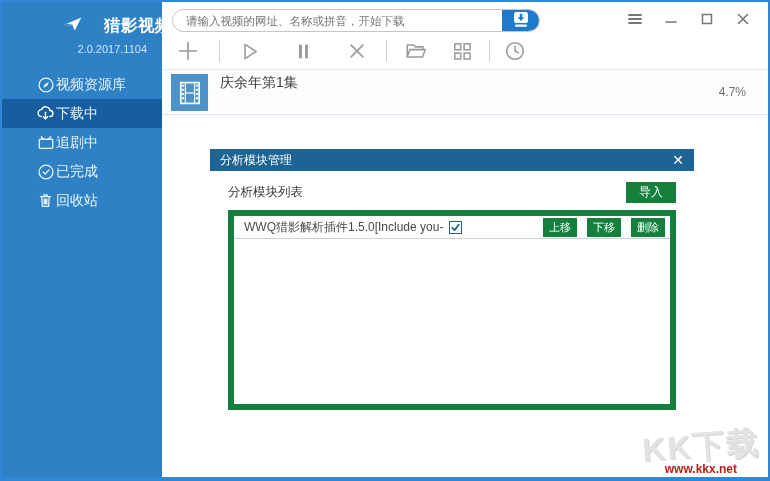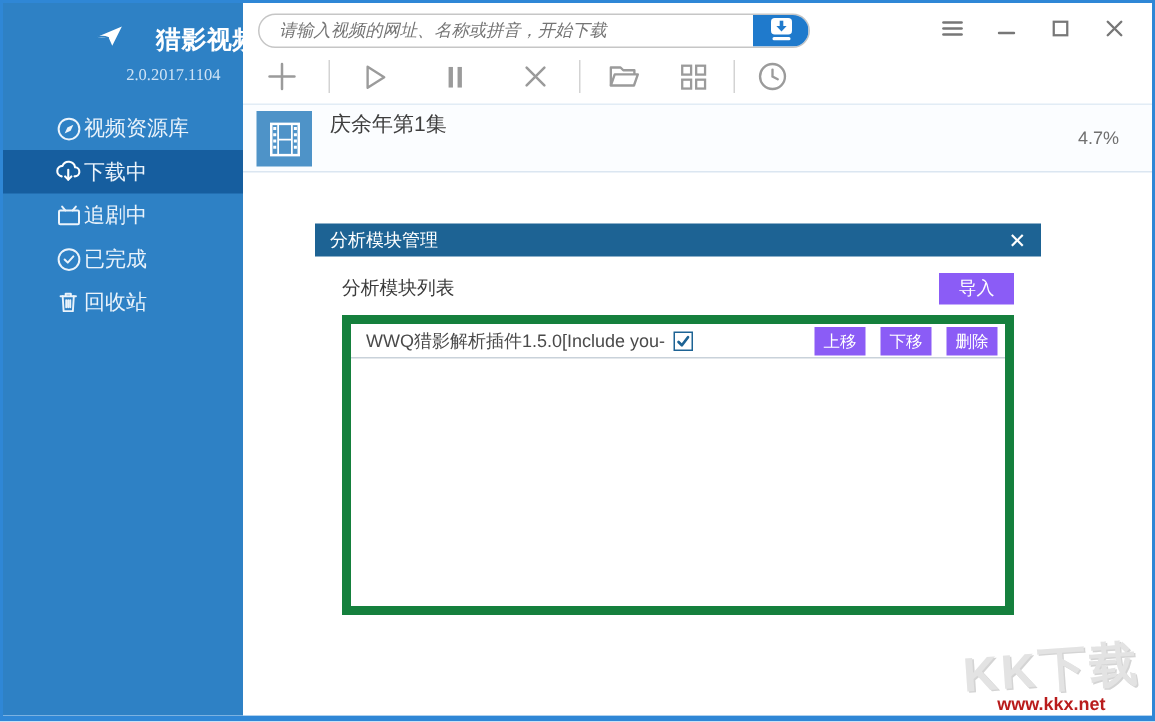--- a/index.html
+++ b/index.html
@@ -4,33 +4,33 @@
 <style>
   * { margin:0; padding:0; box-sizing:border-box; }
   body { background:#fff; font-family:"Liberation Sans","DejaVu Sans",sans-serif; }
   .window { position:relative; width:770px; height:481px; background:#fff;
             border:2px solid #2F87D6; border-bottom-width:4px; overflow:hidden; }
 
   
   .sidebar { position:absolute; left:0; top:0; bottom:0; width:160px; background:#2E81C5; }
   .brand { display:flex; align-items:center; gap:20px; padding:11px 8px 0 13px; color:#fff;margin-left:47px; }
   .brand-title { font-size:16.5px; font-weight:bold; letter-spacing:0.5px; white-space:nowrap; }
-  .brand-version { text-align:right; color:#CFE3F5; font-size:11px; padding:4px 15px 0 0;font-family:Liberation Serif, serif; }
+  .brand-version { text-align:right; color:#CFE3F5; font-size:11px; padding:4px 15px 0 0; }
   .menu { margin-top:15px; }
   .menu-item { height:29px; display:flex; align-items:center; padding-left:33px;
                color:#EAF3FB; font-size:14px; cursor:pointer; }
   .menu-item.selected { background:#165E9F; }
   .mi-icon { width:21px; height:21px; display:flex; align-items:center; justify-content:center; }
 
   
   .main { position:absolute; left:160px; right:0; top:0; bottom:0; background:#fff; }
 
   .search { position:absolute; left:10px; top:7px; width:368px; height:23px;
             border:1px solid #C6C6C6; border-radius:13px; display:flex; overflow:hidden; background:#fff; }
-  .search input { flex:1; border:none; outline:none; font-style:italic; font-size:11.5px;
+  .search input { flex:1; border:none; outline:none; font-size:11.5px;
                   color:#8A8A8A; padding:0 6px 0 13px; background:transparent; font-family:inherit; }
   .search-btn { width:37px; background:#1F7ACC; border:none; cursor:pointer;
                 display:flex; align-items:center; justify-content:center; }
 
   .win-controls { position:absolute; right:17px; top:9px; display:flex; gap:20px;
                   align-items:center; color:#777; }
   .wc { width:16px; height:16px; display:flex; align-items:center; justify-content:center; cursor:pointer; }
 
   .toolbar { position:absolute; left:13px; top:34px; height:30px; display:flex;
              align-items:center; color:#9B9B9B; }
@@ -51,21 +51,21 @@
 
   
   .modal { position:absolute; left:48px; top:135px; width:484px; background:#fff;margin-top:12px; }
   .modal-header { height:22px; background:#1D6394; color:#fff; display:flex;
                   align-items:center; padding:0 10px; font-size:12px; }
   .modal-close { margin-left:auto; cursor:pointer; font-size:14px; font-weight:bold;
                  line-height:1; color:#fff; }
   .modal-body { padding:0 18px; }
   .list-label-row { display:flex; align-items:center; margin:11px 0 7px;justify-content:space-between; }
   .list-label { font-size:12.5px; color:#3A3A3A; }
-  .btn { background:#8b5cf6; color:#fff; border:none; cursor:pointer; font-family:inherit; }
+  .btn { background:#15803d; color:#fff; border:none; cursor:pointer; font-family:inherit; }
   .btn-import, .btn-done { margin-left:auto; width:50px; height:21px; font-size:12px; }
   .list-box { border:6px solid #15803d; height:200px; background:#fff; }
   .plugin-row { display:flex; align-items:center; height:23px; border-bottom:1px solid #C9D2DA;
                 padding:0 5px 0 10px; font-size:12px; color:#4A4A4A; }
   .checkbox { width:13px; height:13px; border:1px solid #1D6394; margin-left:6px; cursor:pointer;
               display:flex; align-items:center; justify-content:center; background:#fff; }
   .row-btn { width:34px; height:19px; font-size:11px; }
   .row-btn.first { margin-left:auto; }
   .row-btn + .row-btn { margin-left:10px;font-family:Liberation Serif, serif; }
   .modal-footer { display:flex; align-items:center; margin-top:13px; }

